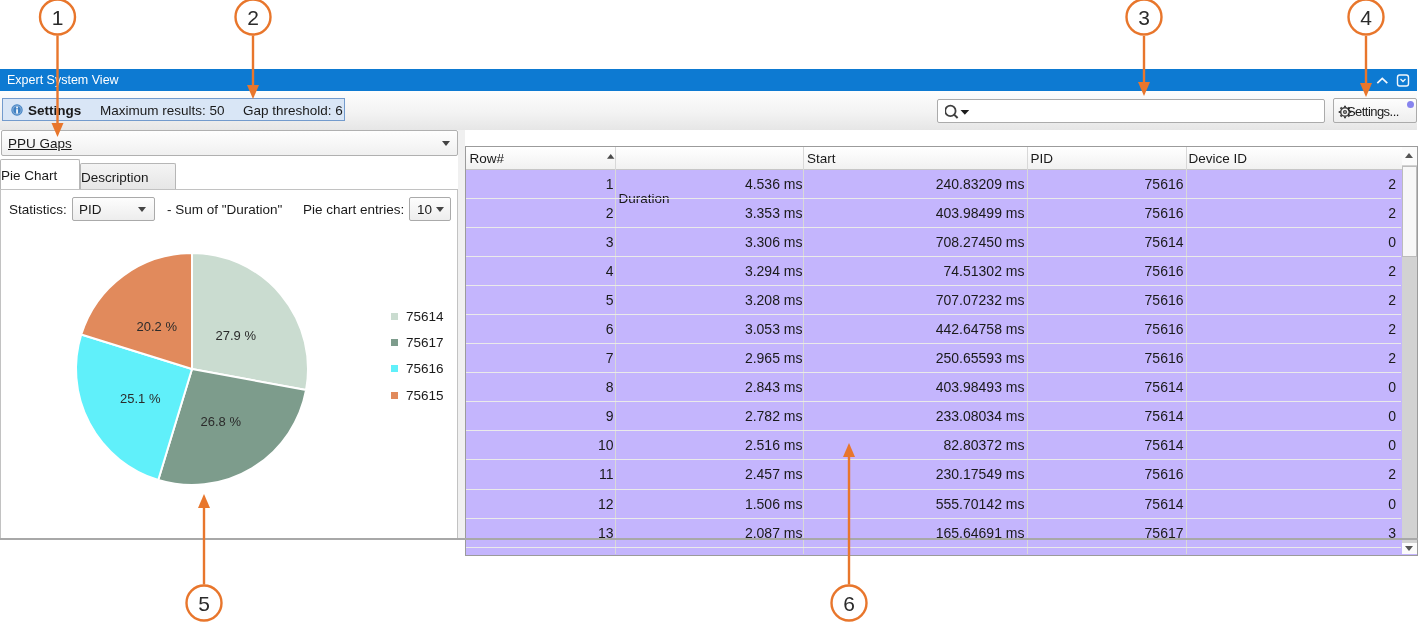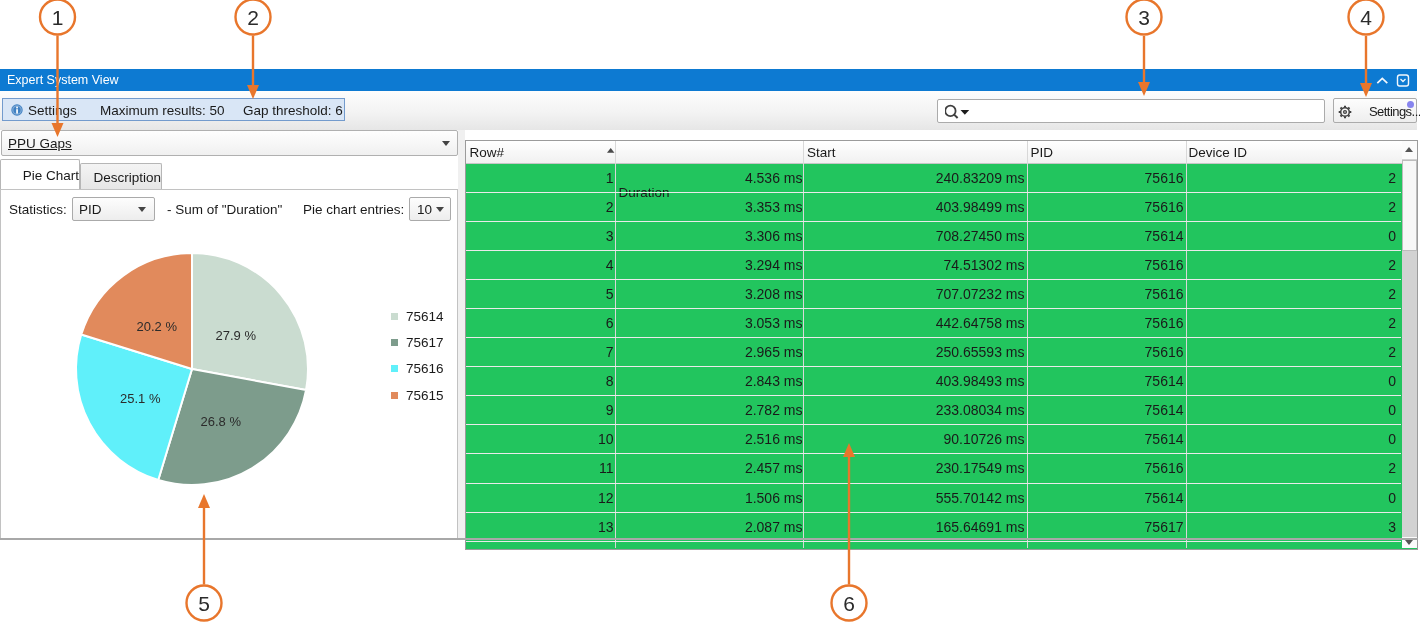--- a/index.html
+++ b/index.html
@@ -14,42 +14,42 @@
   
   #toolbar { position:absolute; left:0; top:91px; width:1417px; height:39px;
              background:linear-gradient(#fdfdfd,#f3f3f3 55%,#e6e6e6); }
   #setbox { position:absolute; left:2px; top:6.5px; width:343px; height:23px;
             background:#d9e6f6; border:1px solid #739bcd; }
   #setbox .lbl { position:absolute; top:4px; white-space:nowrap; }
   #searchbox { position:absolute; left:937px; top:7.5px; width:388px; height:24px;
                background:#fff; border:1px solid #ababab; border-radius:2px; }
   #setbtn { position:absolute; left:1333px; top:7px; width:84px; height:25px;
             background:linear-gradient(#fdfdfd,#eeeeee); border:1px solid #ababab; border-radius:2px; }
-  #setbtn .lbl { position:absolute; left:35px; top:5px; color:#1a1a1a; font-size:13px; letter-spacing:-0.55px; }
+  #setbtn .lbl { position:absolute; left:13px; top:5px; color:#1a1a1a; font-size:13px; letter-spacing:-0.55px; }
 
   
   #combo-main { position:absolute; left:1px; top:130px; width:457px; height:26px;
                 background:linear-gradient(#fefefe,#f0f0f0); border:1px solid #b0b0b0; border-radius:2px; }
   #combo-main .lbl { position:absolute; left:6px; top:5px;text-decoration:underline; }
   .tab { position:absolute; border:1px solid #b6b6b6; border-bottom:none; border-radius:2px 2px 0 0; }
   #tab1 { left:0px; top:159px; width:80px; height:30px; background:#ffffff; z-index:3; }
-  #tab2 { left:80px; top:163px; width:82px; height:26px; background:linear-gradient(#f4f4f4,#e6e6e6); z-index:1; }
-  .tab .lbl { position:absolute; width:100%; text-align:right; top:8px; }
+  #tab2 { left:80px; top:163px; width:96px; height:26px; background:linear-gradient(#f4f4f4,#e6e6e6); z-index:1; }
+  .tab .lbl { position:absolute; width:100%; text-align:left; top:8px; }
   #tab2 .lbl { top:6px; }
   #pane { position:absolute; left:0px; top:189px; width:458px; height:349px;
           border:1px solid #c2c2c2; border-bottom:none; background:#ffffff; z-index:2; }
 
   .combo-sm { position:absolute; background:linear-gradient(#fdfdfd,#ededed); border:1px solid #aaaaaa; border-radius:2px; }
 
   
   #gap { position:absolute; left:458px; top:130px; width:7px; height:409.5px; background:#f0f0f0; }
 
   
-  #table { position:absolute; left:464.5px; top:140px; width:953px; height:409.5px;
-           border:1.5px solid #9b9b9b; background:#22c55e; }
+  #table { position:absolute; left:464.5px; top:146px; width:953px; height:409.5px;
+           border:1.5px solid #9b9b9b; background:#c4b5fd; }
   #thead { position:absolute; left:0; top:0; width:950px; height:23px;
            background:linear-gradient(#ffffff,#f1f1f1); border-bottom:1px solid #c6c6c6; }
   #thead .h { position:absolute; top:3.5px; color:#1a1a1a; }
   .vline { position:absolute; top:0; width:1px; background:#d8d8d8; }
   #rows { position:absolute; left:0; top:23px; width:935px; }
   .trow { position:relative; height:29.05px; border-bottom:1px solid #eaeaea; }
   .trow .c { position:absolute; top:6px; text-align:right; font-size:14px; }
   .c1 { left:0px;    width:148px; }
   .c2 { left:153px;  width:184px; }
   .c3 { left:340px;  width:219px; }
@@ -79,21 +79,21 @@
 </div>
 
 <div id="toolbar">
   <div id="setbox">
     <svg class="abs" style="left:8px;top:5px" width="12" height="12" viewBox="0 0 12 12">
       <circle cx="6" cy="6" r="5.7" fill="#3f80c2"></circle>
       <circle cx="6" cy="6" r="4.2" fill="none" stroke="#7fa9d6" stroke-width="1.3"></circle>
       <rect x="5.2" y="2.6" width="1.7" height="1.8" fill="#fff"></rect>
       <rect x="5.2" y="5.2" width="1.7" height="4.4" fill="#fff"></rect>
     </svg>
-    <span class="lbl" style="left:25px;font-weight:normal;">Settings</span>
+    <span class="lbl" style="left:25px;font-weight:bold;">Settings</span>
     <span class="lbl" style="left:97px;">Maximum results: 50</span>
     <span class="lbl" style="left:240px;">Gap threshold: 6</span>
   </div>
   <div id="searchbox">
     <svg class="abs" style="left:7px;top:3px" width="32" height="19" viewBox="0 0 32 19">
       <circle cx="5.4" cy="7.9" r="5.2" fill="none" stroke="#3f3f3f" stroke-width="1.8"></circle>
       <line x1="9.2" y1="11.6" x2="12.6" y2="15.0" stroke="#3f3f3f" stroke-width="2"></line>
       <polygon points="15.5,6.9 24.2,6.9 19.85,11.7" fill="#1c1c1c"></polygon>
     </svg>
   </div>
@@ -255,21 +255,21 @@
       <div class="trow">
         <span class="c c1">9</span>
         <span class="c c2">2.782 ms</span>
         <span class="c c3">233.08034 ms</span>
         <span class="c c4">75614</span>
         <span class="c c5">0</span>
       </div>
       <div class="trow">
         <span class="c c1">10</span>
         <span class="c c2">2.516 ms</span>
-        <span class="c c3">90.10726 ms</span>
+        <span class="c c3">82.80372 ms</span>
         <span class="c c4">75614</span>
         <span class="c c5">0</span>
       </div>
       <div class="trow">
         <span class="c c1">11</span>
         <span class="c c2">2.457 ms</span>
         <span class="c c3">230.17549 ms</span>
         <span class="c c4">75616</span>
         <span class="c c5">2</span>
       </div>

